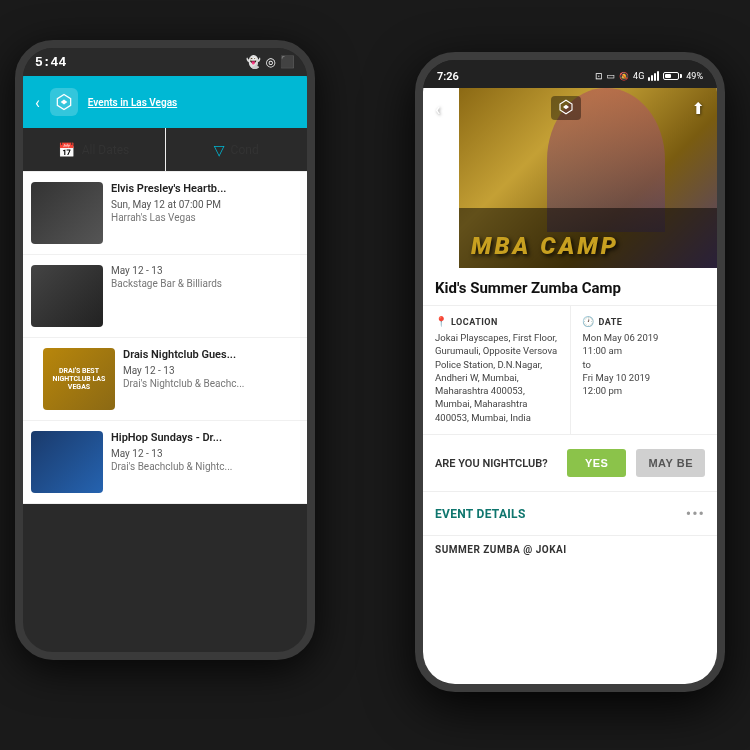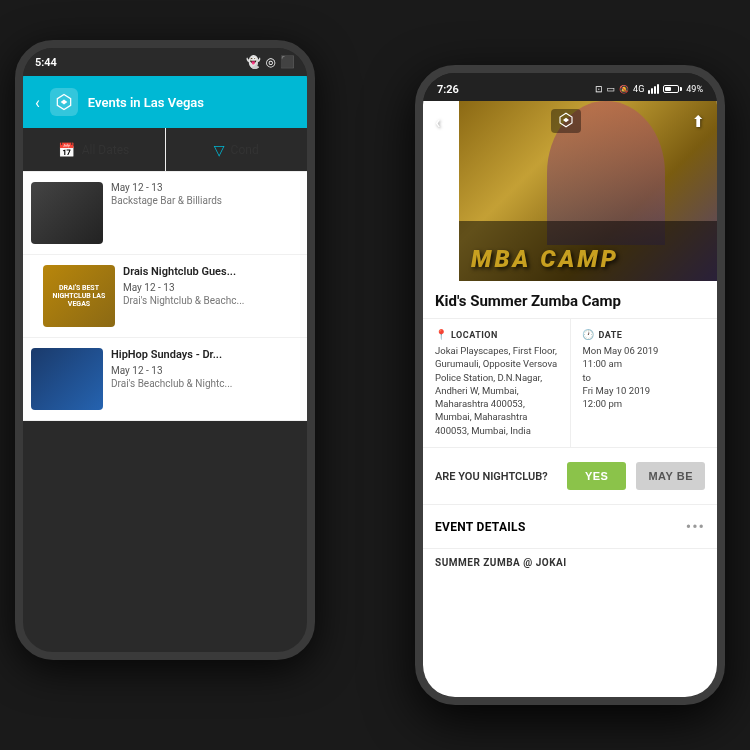--- a/index.html
+++ b/index.html
@@ -39,23 +39,24 @@
       justify-content: space-between;
     }
 
     .phone-back .status-bar {
       display: flex;
       align-items: center;
       gap: 6px;
     }
 
     .phone-back .time-text {
-      font-size: 11px;
+      font-size: 13px;
       color: #fff;
       font-weight: 600;
+      font-family: Liberation Mono, monospace;
     }
 
     .phone-back .status-icons {
       display: flex;
       gap: 4px;
       align-items: center;
     }
 
     .phone-back .app-header {
       background: #00b8d4;
@@ -79,22 +80,23 @@
       display: flex;
       align-items: center;
       justify-content: center;
       color: #fff;
       font-size: 10px;
       font-weight: bold;
     }
 
     .phone-back .app-title {
       color: #fff;
-      font-size: 13px;
+      font-size: 10px;
       font-weight: 600;
+      text-decoration: underline;
     }
 
     .phone-back .filter-bar {
       display: flex;
       border-bottom: 1px solid #eee;
       height: 44px;
     }
 
     .phone-back .filter-item {
       flex: 1;
@@ -179,21 +181,21 @@
       font-size: 7px;
       font-weight: bold;
       text-align: center;
       padding: 2px;
     }
 
     
     .phone-front {
       position: absolute;
       right: 25px;
-      top: 65px;
+      top: 52px;
       width: 310px;
       height: 640px;
       background: #222;
       border-radius: 40px;
       border: 8px solid #3d3d3d;
       overflow: hidden;
       box-shadow: 0 15px 50px rgba(0,0,0,0.9);
       z-index: 2;
     }
 
@@ -383,21 +385,21 @@
       display: flex;
       align-items: center;
       padding: 12px 12px;
       border-bottom: 1px solid #eee;
       background: #fff;
     }
 
     .phone-front .event-details-label {
       font-size: 12px;
       font-weight: 700;
-      color: #000000;
+      color: #0f766e;
       flex: 1;
       letter-spacing: 0.3px;
     }
 
     .phone-front .dots-icon {
       color: #999;
       font-size: 16px;
       letter-spacing: 1px;
     }
 
@@ -493,20 +495,28 @@
       <span>All Dates</span>
     </div>
     <div class="filter-item">
       <span class="filter-icon">▽</span>
       <span>Cond</span>
     </div>
   </div>
 
   <div class="event-list">
 
+    <div class="event-item">
+      <div class="event-thumb thumb-1"></div>
+      <div class="event-info">
+        <div class="event-name">Elvis Presley's Heartb...</div>
+        <div class="event-date">Sun, May 12 at 07:00 PM</div>
+        <div class="event-venue">Harrah's Las Vegas</div>
+      </div>
+    </div>
 
     <div class="event-item">
       <div class="event-thumb thumb-2"></div>
       <div class="event-info">
         <div class="event-date">May 12 - 13</div>
         <div class="event-venue">Backstage Bar &amp; Billiards</div>
       </div>
     </div>
 
     <div class="event-item">

